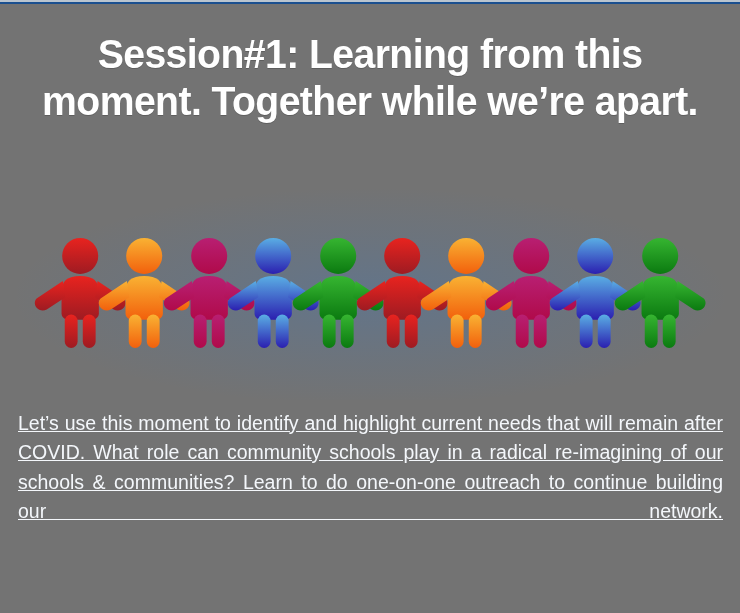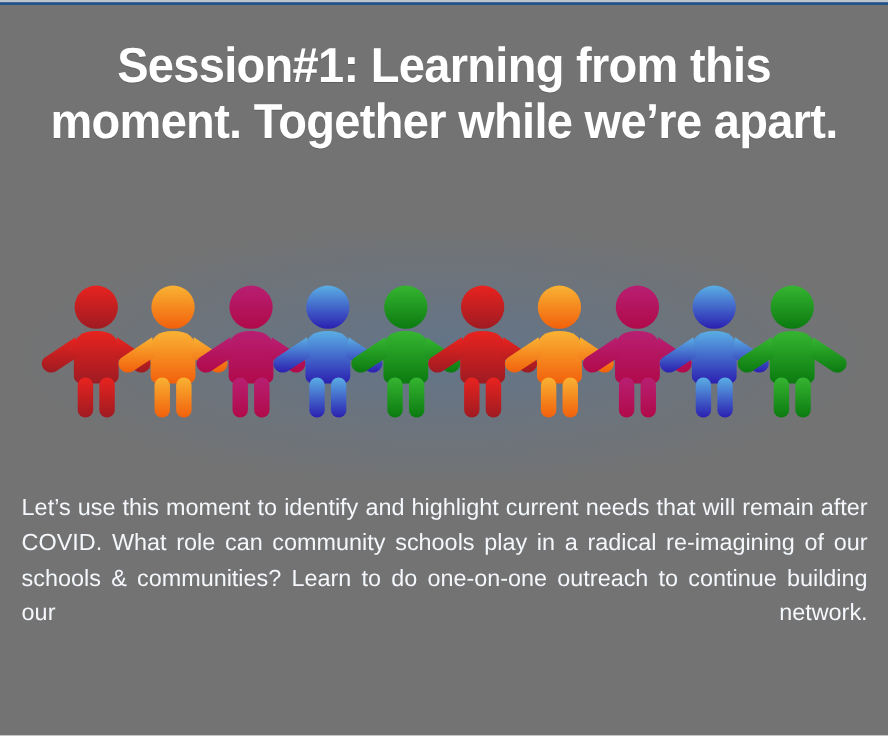--- a/index.html
+++ b/index.html
@@ -99,20 +99,21 @@
   #body-copy {
     position: absolute;
     left: 18px;
     top: 389px;
     width: 705px;
     color: #f4f7fb;
     font-size: 19.5px;
     line-height: 29.5px;
     text-align: justify;
     font-weight: 400;
+    text-decoration: underline;
   }
   #body-copy::after { content: ""; display: inline-block; width: 100%; }
 </style>
 </head>
 <body>
 
 <div id="poster">
 
   <div id="top-edge"></div>
   <div id="top-edge2"></div>

